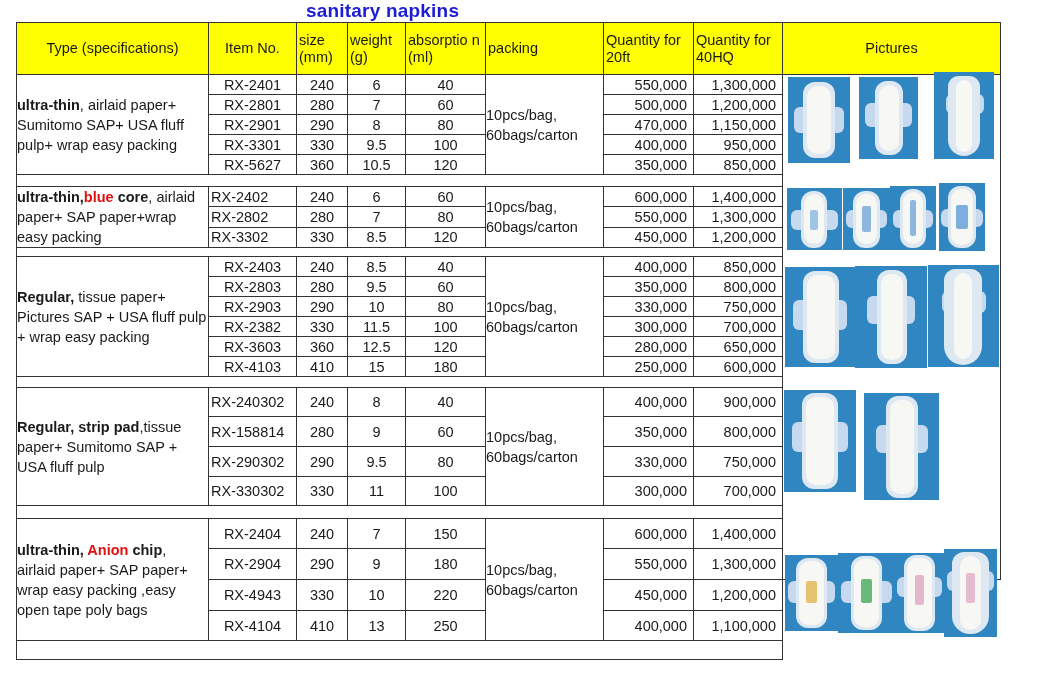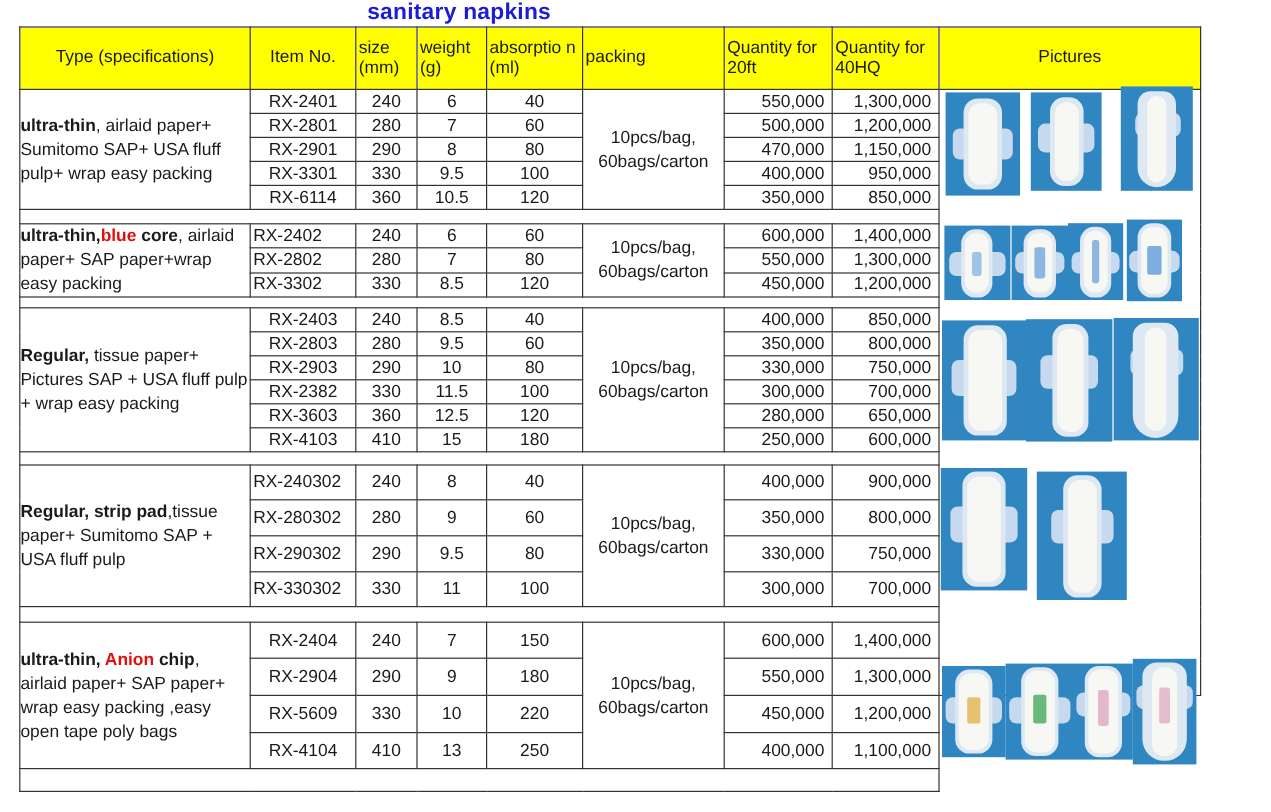--- a/index.html
+++ b/index.html
@@ -7,21 +7,21 @@
            font-family:"Liberation Sans", sans-serif; color:#1a1a1a; }
     .title { position:absolute; left:306px; top:0px; font-size:19px; font-weight:bold; color:#1c1cd6; letter-spacing:0.2px; }
     table.sheet { position:absolute; left:16px; top:22px; border-collapse:collapse; table-layout:fixed; }
     table.sheet td, table.sheet th { border:1px solid #333; padding:0; font-size:14.5px; overflow:hidden; }
     th { background:#ffff00; font-weight:normal; line-height:17px; }
     th.c { text-align:center; }
     th.l { text-align:left; padding-left:2px !important; }
     td.type { text-align:left; line-height:20px; font-size:14.5px; }
     td.num { text-align:center; }
     td.right { text-align:right; padding-right:6px !important;margin-top:32px; }
-    td.pack { text-align:center; line-height:20px; }
+    td.pack { line-height:20px; }
     td.pics { border-top:none; border-bottom:none; background:#fff; vertical-align:middle; position:relative; }
     tr.spacer td { border-left:1px solid #333; border-right:1px solid #333; }
     .b { font-weight:bold; }
     .red { color:#e01010; font-weight:bold; }
     .pad { position:absolute; background:#2f86c1; overflow:hidden; }
     .pad .wing { position:absolute; background:#c6d9ee; border-radius:6px; }
     .pad .body { position:absolute; background:#dde8f3; border-radius:12px; }
     .pad .core { position:absolute; background:#f7f7f4; border-radius:10px; }
     .pad .strip { position:absolute; border-radius:2px; }
     .itemL { text-align:left !important; padding-left:2px !important; }
@@ -87,21 +87,21 @@
   </tr>
   <tr style="height:20px">
     <td class="num">RX-3301</td>
     <td class="num">330</td>
     <td class="num">9.5</td>
     <td class="num">100</td>
     <td class="right">400,000</td>
     <td class="right">950,000</td>
   </tr>
   <tr style="height:20px">
-    <td class="num">RX-6114</td>
+    <td class="num">RX-5627</td>
     <td class="num">360</td>
     <td class="num">10.5</td>
     <td class="num">120</td>
     <td class="right">350,000</td>
     <td class="right">850,000</td>
   </tr>
   <tr class="spacer" style="height:12px">
         <td colspan="8"></td>
       </tr>
 
@@ -199,21 +199,21 @@
     </td>
     <td class="num itemL">RX-240302</td>
     <td class="num">240</td>
     <td class="num">8</td>
     <td class="num">40</td>
     <td class="pack" rowspan="4">10pcs/bag, 60bags/carton</td>
     <td class="right">400,000</td>
     <td class="right">900,000</td>
   </tr>
   <tr style="height:30px">
-    <td class="num itemL">RX-280302</td>
+    <td class="num itemL">RX-158814</td>
     <td class="num">280</td>
     <td class="num">9</td>
     <td class="num">60</td>
     <td class="right">350,000</td>
     <td class="right">800,000</td>
   </tr>
   <tr style="height:30px">
     <td class="num itemL">RX-290302</td>
     <td class="num">290</td>
     <td class="num">9.5</td>
@@ -247,21 +247,21 @@
   </tr>
   <tr style="height:31px">
     <td class="num">RX-2904</td>
     <td class="num">290</td>
     <td class="num">9</td>
     <td class="num">180</td>
     <td class="right">550,000</td>
     <td class="right">1,300,000</td>
   </tr>
   <tr style="height:31px">
-    <td class="num">RX-5609</td>
+    <td class="num">RX-4943</td>
     <td class="num">330</td>
     <td class="num">10</td>
     <td class="num">220</td>
     <td class="right">450,000</td>
     <td class="right">1,200,000</td>
   </tr>
   <tr style="height:30px">
     <td class="num">RX-4104</td>
     <td class="num">410</td>
     <td class="num">13</td>

